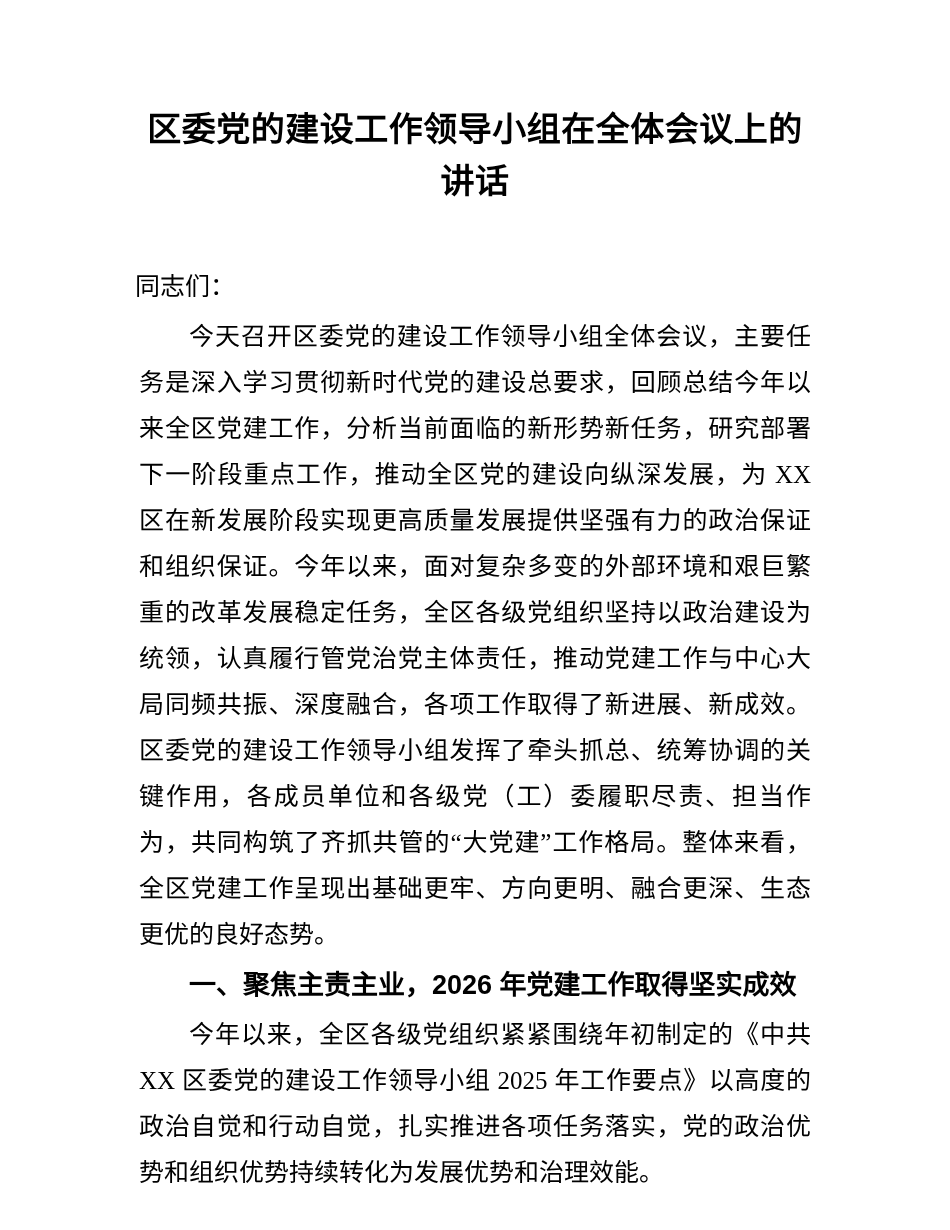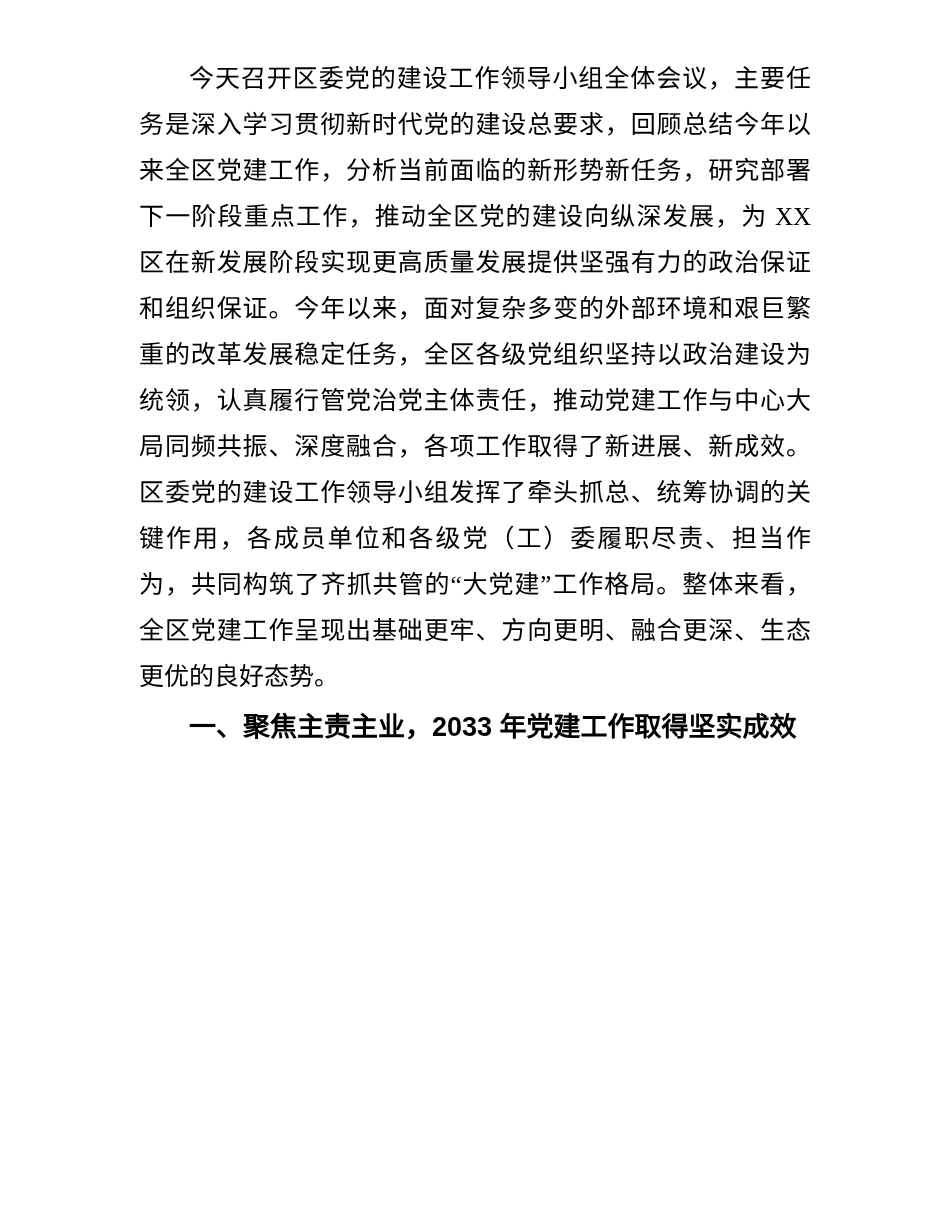--- a/index.html
+++ b/index.html
@@ -52,21 +52,24 @@
     font-weight: 700;
     font-size: 27px;
     line-height: 46px;
     text-align: left;
   }
 </style>
 </head>
 <body>
 
 <div class="page">
+  <h1 class="doc-title">区委党的建设工作领导小组在全体会议上的讲话</h1>
 
   <div class="doc-body">
+    <p class="salutation">同志们：</p>
 
     <p class="para">今天召开区委党的建设工作领导小组全体会议，主要任务是深入学习贯彻新时代党的建设总要求，回顾总结今年以来全区党建工作，分析当前面临的新形势新任务，研究部署下一阶段重点工作，推动全区党的建设向纵深发展，为 XX 区在新发展阶段实现更高质量发展提供坚强有力的政治保证和组织保证。今年以来，面对复杂多变的外部环境和艰巨繁重的改革发展稳定任务，全区各级党组织坚持以政治建设为统领，认真履行管党治党主体责任，推动党建工作与中心大局同频共振、深度融合，各项工作取得了新进展、新成效。区委党的建设工作领导小组发挥了牵头抓总、统筹协调的关键作用，各成员单位和各级党（工）委履职尽责、担当作为，共同构筑了齐抓共管的“大党建”工作格局。整体来看，全区党建工作呈现出基础更牢、方向更明、融合更深、生态更优的良好态势。</p>
 
-    <h2 class="section-heading">一、聚焦主责主业，2033 年党建工作取得坚实成效</h2>
+    <h2 class="section-heading">一、聚焦主责主业，2026 年党建工作取得坚实成效</h2>
 
+    <p class="para">今年以来，全区各级党组织紧紧围绕年初制定的《中共 XX 区委党的建设工作领导小组 2025 年工作要点》以高度的政治自觉和行动自觉，扎实推进各项任务落实，党的政治优势和组织优势持续转化为发展优势和治理效能。</p>
   </div>
 </div>
 
 </body></html>

